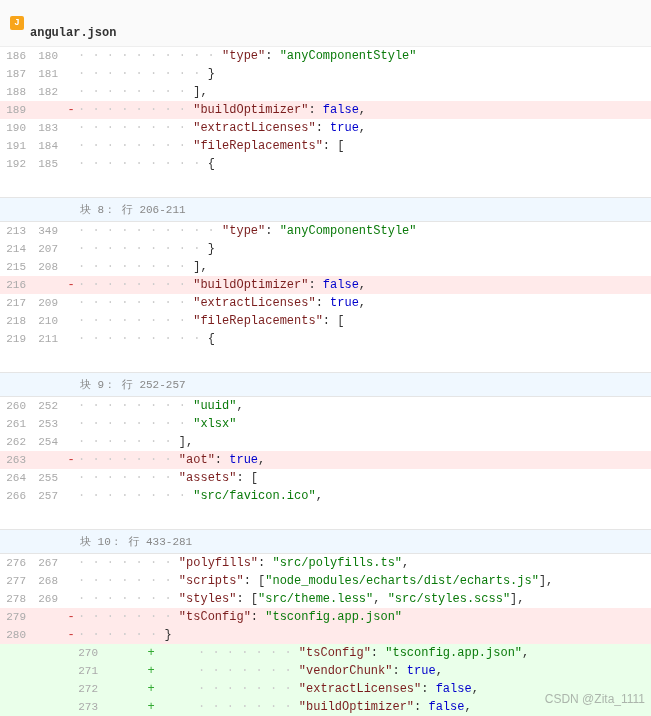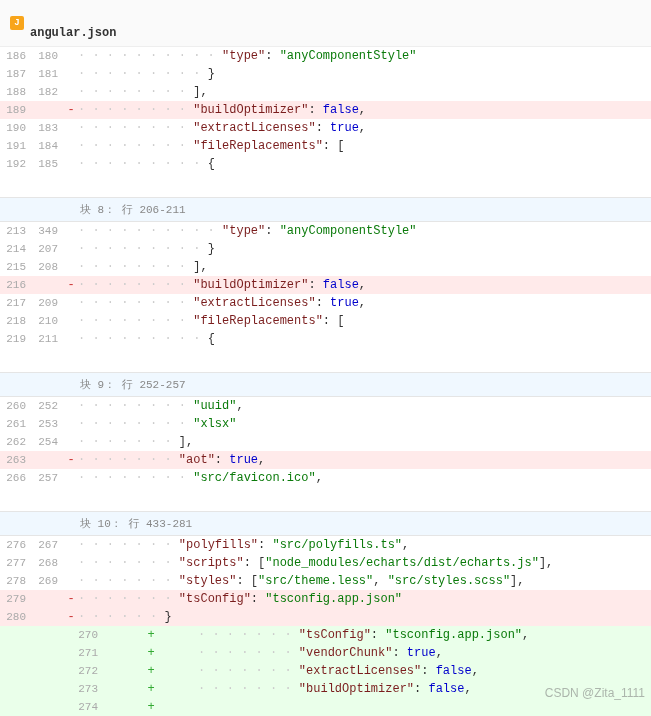--- a/index.html
+++ b/index.html
@@ -70,21 +70,21 @@
   .line-add { background: #eaffea; gap: 40px; }
   .line-add .sign { color: #3a3; }
   .key { color: #7a1d1d; }
   .str { color: #0a7a0a; }
   .bool { color: #0000cc; }
   .punc { color: #333; }
   .spacer { height: 24px; }
   .watermark {
     position: fixed;
     right: 6px;
-    bottom: 16px;
+    bottom: 10px;
     color: rgba(120,120,120,0.55);
     font-family: Arial, sans-serif;
     font-size: 12px;
     pointer-events: none;
   }
 </style>
 </head>
 <body>
 
 <div class="file-header">
@@ -108,20 +108,21 @@
     <div class="diff-line line-del"><span class="ln">216</span><span class="ln"></span><span class="sign">-</span><span class="code"><span class="dots">· · · · · · · · </span><span class="key">"buildOptimizer"</span><span class="punc">: </span><span class="bool">false</span><span class="punc">,</span></span></div>
     <div class="diff-line"><span class="ln">217</span><span class="ln">209</span><span class="sign"> </span><span class="code"><span class="dots">· · · · · · · · </span><span class="key">"extractLicenses"</span><span class="punc">: </span><span class="bool">true</span><span class="punc">,</span></span></div>
     <div class="diff-line"><span class="ln">218</span><span class="ln">210</span><span class="sign"> </span><span class="code"><span class="dots">· · · · · · · · </span><span class="key">"fileReplacements"</span><span class="punc">: [</span></span></div>
     <div class="diff-line"><span class="ln">219</span><span class="ln">211</span><span class="sign"> </span><span class="code"><span class="dots">· · · · · · · · · </span><span class="punc">{</span></span></div>
     <div class="spacer"></div>
     <div class="hunk-header">块 9： 行 252-257</div>
     <div class="diff-line"><span class="ln">260</span><span class="ln">252</span><span class="sign"> </span><span class="code"><span class="dots">· · · · · · · · </span><span class="str">"uuid"</span><span class="punc">,</span></span></div>
     <div class="diff-line"><span class="ln">261</span><span class="ln">253</span><span class="sign"> </span><span class="code"><span class="dots">· · · · · · · · </span><span class="str">"xlsx"</span></span></div>
     <div class="diff-line"><span class="ln">262</span><span class="ln">254</span><span class="sign"> </span><span class="code"><span class="dots">· · · · · · · </span><span class="punc">],</span></span></div>
     <div class="diff-line line-del"><span class="ln">263</span><span class="ln"></span><span class="sign">-</span><span class="code"><span class="dots">· · · · · · · </span><span class="key">"aot"</span><span class="punc">: </span><span class="bool">true</span><span class="punc">,</span></span></div>
+    <div class="diff-line"><span class="ln">264</span><span class="ln">255</span><span class="sign"> </span><span class="code"><span class="dots">· · · · · · · </span><span class="key">"assets"</span><span class="punc">: [</span></span></div>
     <div class="diff-line"><span class="ln">266</span><span class="ln">257</span><span class="sign"> </span><span class="code"><span class="dots">· · · · · · · · </span><span class="str">"src/favicon.ico"</span><span class="punc">,</span></span></div>
     <div class="spacer"></div>
     <div class="hunk-header">块 10： 行 433-281</div>
     <div class="diff-line"><span class="ln">276</span><span class="ln">267</span><span class="sign"> </span><span class="code"><span class="dots">· · · · · · · </span><span class="key">"polyfills"</span><span class="punc">: </span><span class="str">"src/polyfills.ts"</span><span class="punc">,</span></span></div>
     <div class="diff-line"><span class="ln">277</span><span class="ln">268</span><span class="sign"> </span><span class="code"><span class="dots">· · · · · · · </span><span class="key">"scripts"</span><span class="punc">: [</span><span class="str">"node_modules/echarts/dist/echarts.js"</span><span class="punc">],</span></span></div>
     <div class="diff-line"><span class="ln">278</span><span class="ln">269</span><span class="sign"> </span><span class="code"><span class="dots">· · · · · · · </span><span class="key">"styles"</span><span class="punc">: [</span><span class="str">"src/theme.less"</span><span class="punc">, </span><span class="str">"src/styles.scss"</span><span class="punc">],</span></span></div>
     <div class="diff-line line-del"><span class="ln">279</span><span class="ln"></span><span class="sign">-</span><span class="code"><span class="dots">· · · · · · · </span><span class="key">"tsConfig"</span><span class="punc">: </span><span class="str">"tsconfig.app.json"</span></span></div>
     <div class="diff-line line-del"><span class="ln">280</span><span class="ln"></span><span class="sign">-</span><span class="code"><span class="dots">· · · · · · </span><span class="punc">}</span></span></div>
     <div class="diff-line line-add"><span class="ln"></span><span class="ln">270</span><span class="sign">+</span><span class="code"><span class="dots">· · · · · · · </span><span class="key">"tsConfig"</span><span class="punc">: </span><span class="str">"tsconfig.app.json"</span><span class="punc">,</span></span></div>
     <div class="diff-line line-add"><span class="ln"></span><span class="ln">271</span><span class="sign">+</span><span class="code"><span class="dots">· · · · · · · </span><span class="key">"vendorChunk"</span><span class="punc">: </span><span class="bool">true</span><span class="punc">,</span></span></div>

